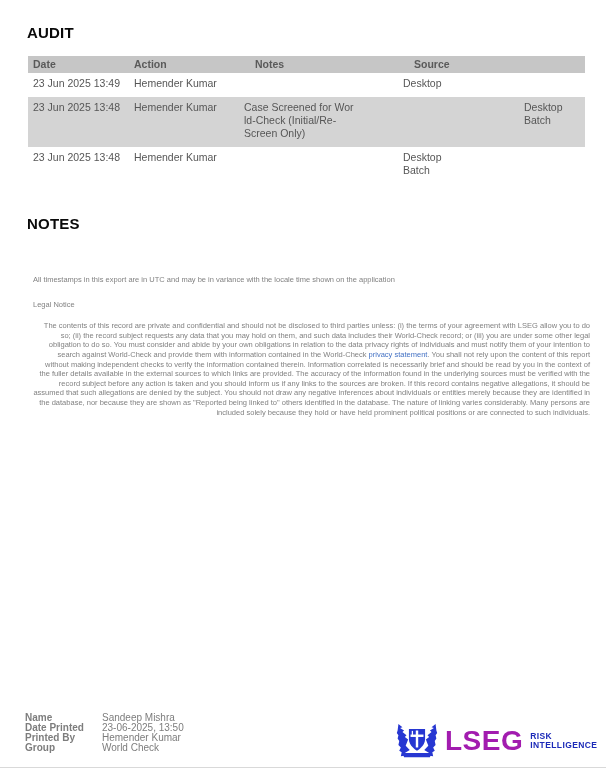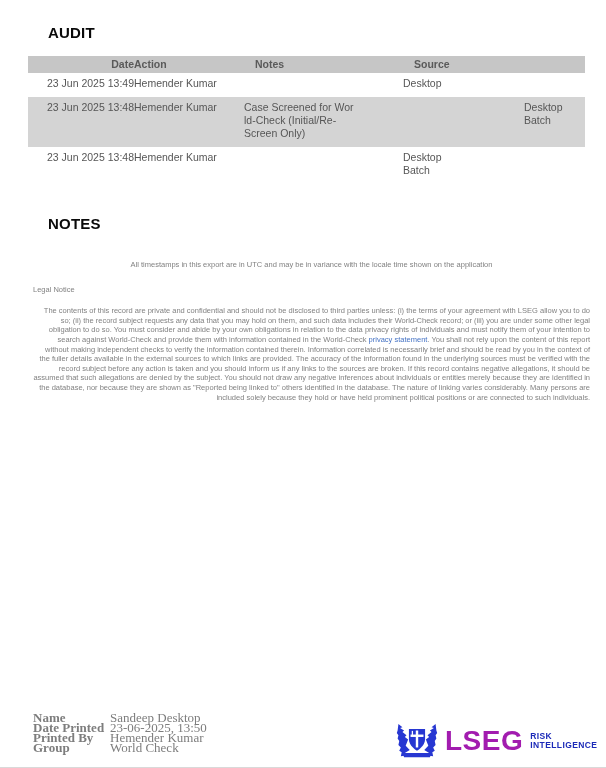--- a/index.html
+++ b/index.html
@@ -9,68 +9,67 @@
     background: #ffffff;
     font-family: "Liberation Sans", sans-serif;
     color: #595959;
     overflow: hidden;
   }
   .section-title {
     font-size: 15px;
     font-weight: bold;
     color: #0a0a0a;
     letter-spacing: 0.2px;
-    margin-left: 48px;
+    margin-left: 27px;
   }
   #audit-title { padding-top: 24px; }
   
   .audit-table { width: 557px; margin: 15px 0 0 28px; font-size: 10.5px; }
   .thead {
     display: flex;
     background: #c6c6c6;
     height: 17px;
     line-height: 17px;
     font-weight: bold;
     color: #5a5a5a;
   }
   .trow {
     display: flex;
     padding: 4px 0 7px 0;
     line-height: 13px;
     color: #565656;
   }
   .trow.alt { background: #d4d4d4; }
   .cell { flex: none; }
-  .c-date    { width: 106px; padding-left: 5px; text-align: right; }
+  .c-date    { width: 106px; padding-left: 5px; }
   .c-actby   { width: 110px; }
   .c-action  { width: 121px; white-space: pre-line; }
   .c-notes   { width: 159px; }
   .c-source  { width: 61px;  white-space: pre-line; }
   
   #notes-title { margin-top: 31px; }
   .small-text {
     font-size: 7.5px;
     line-height: 9.6px;
     color: #828282;
     margin-left: 33px;
     width: 557px;
   }
-  #timestamp-note { margin-top: 28px; text-align: center; }
+  #timestamp-note { margin-top: 43px; }
   #legal-notice-label { margin-top: 15px; }
   #legal-paragraph { margin-top: 12px; text-align: right; }
   .link { color: #4472c4; cursor: pointer; }
   
   .footer-meta {
     position: absolute;
-    left: 33px;
+    left: 25px;
     top: 713px;
-    font-size: 13px;
+    font-size: 10px;
     line-height: 10px;
     color: #7d7d7d;
-    font-family: Liberation Serif, serif;
   }
   .meta-row { display: flex; }
   .meta-label { width: 77px; font-weight: bold; }
   .meta-value { }
   
   .logo {
     position: absolute;
     left: 396px;
     top: 722px;
     display: flex;
@@ -145,21 +144,21 @@
 
 <div class="small-text" id="timestamp-note">All timestamps in this export are in UTC and may be in variance with the locale time shown on the application</div>
 
 <div class="small-text" id="legal-notice-label">Legal Notice</div>
 
 <div class="small-text" id="legal-paragraph"><span>The contents of this record are private and confidential and should not be disclosed to third parties unless: (i) the terms of your agreement with LSEG allow you to do so; (ii) the record subject requests any data that you may hold on them, and such data includes their World-Check record; or (iii) you are under some other legal obligation to do so. You must consider and abide by your own obligations in relation to the data privacy rights of individuals and must notify them of your intention to search against World-Check and provide them with information contained in the World-Check </span><span class="link">privacy statement</span><span>. You shall not rely upon the content of this report without making independent checks to verify the information contained therein. Information correlated is necessarily brief and should be read by you in the context of the fuller details available in the external sources to which links are provided. The accuracy of the information found in the underlying sources must be verified with the record subject before any action is taken and you should inform us if any links to the sources are broken. If this record contains negative allegations, it should be assumed that such allegations are denied by the subject. You should not draw any negative inferences about individuals or entities merely because they are identified in the database, nor because they are shown as "Reported being linked to" others identified in the database. The nature of linking varies considerably. Many persons are included solely because they hold or have held prominent political positions or are connected to such individuals.</span></div>
 
 <div class="footer-meta">
   <div class="meta-row">
     <div class="meta-label">Name</div>
-    <div class="meta-value">Sandeep Desktop</div>
+    <div class="meta-value">Sandeep Mishra</div>
   </div>
   <div class="meta-row">
     <div class="meta-label">Date Printed</div>
     <div class="meta-value">23-06-2025, 13:50</div>
   </div>
   <div class="meta-row">
     <div class="meta-label">Printed By</div>
     <div class="meta-value">Hemender Kumar</div>
   </div>
   <div class="meta-row">

